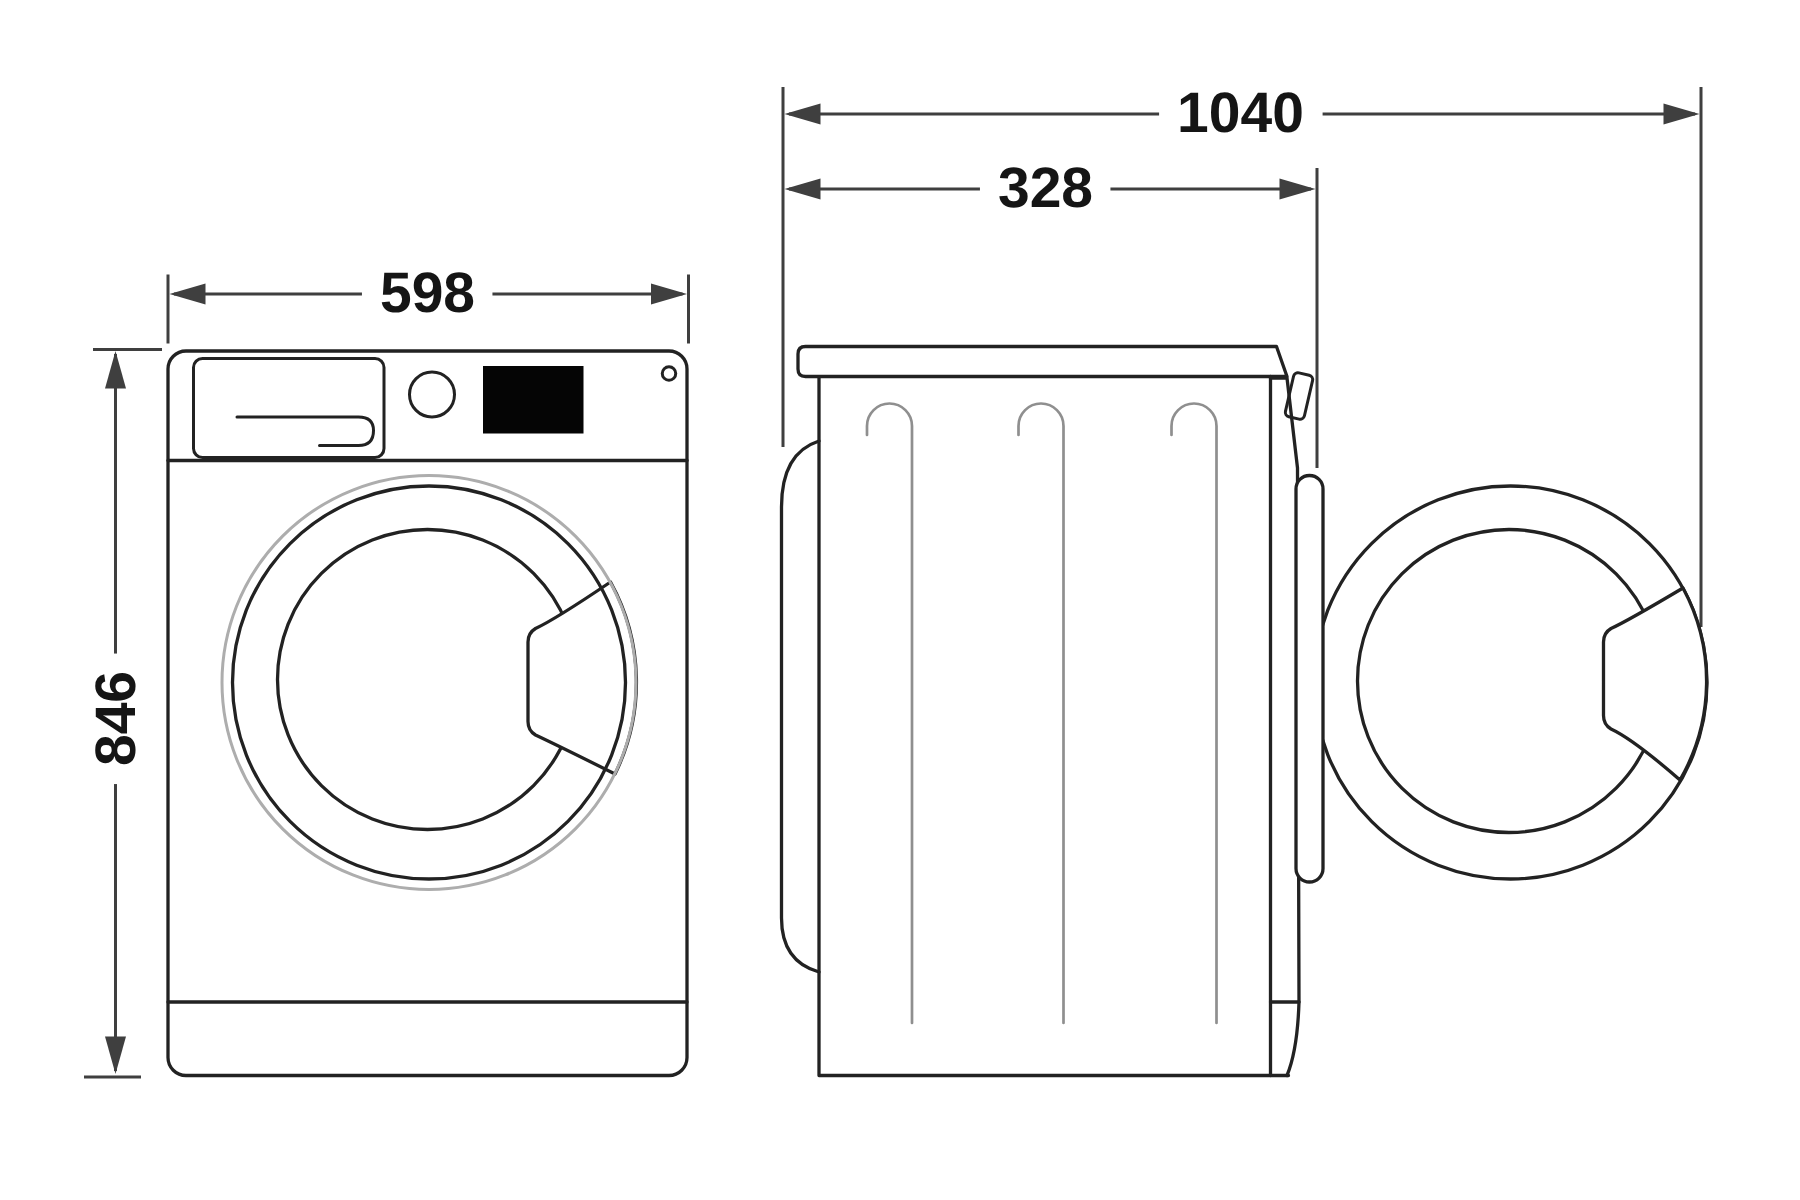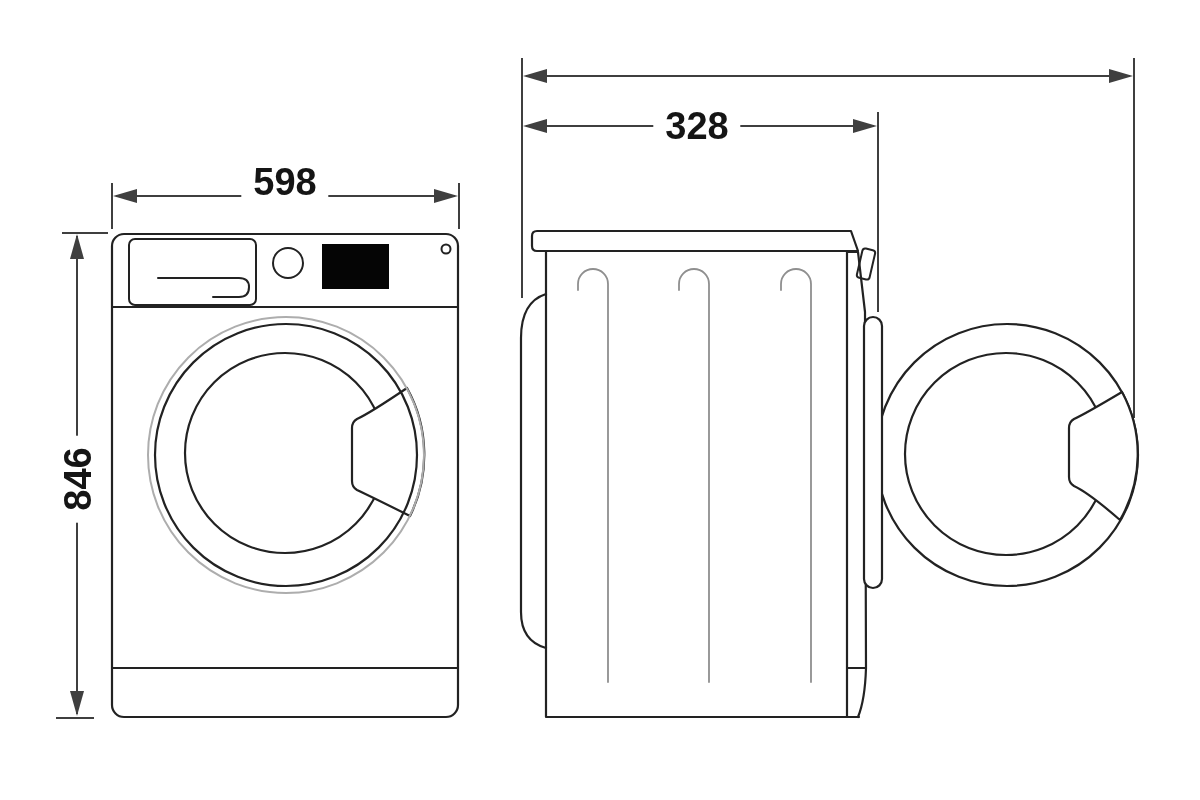--- a/index.html
+++ b/index.html
@@ -102,20 +102,21 @@
       <g>
         <circle cx="1006" cy="454" r="101"></circle>
         <circle cx="1007" cy="455" r="131"></circle>
         <path d="M1122,392 Q1085,414 1074,419 Q1069,422 1069,428 L1069,477 Q1069,483 1074,486 Q1089,493 1120,520 A131,131 0 0 0 1122,392 Z" fill="#ffffff"></path>
       </g>
 
       <rect x="864" y="317" width="18" height="271" rx="9" fill="#ffffff"></rect>
     </g>
   </svg>
 
-  <div class="dim-label" style="left:285px;top:182px;">598</div>
+  <div class="dim-label" style="left:285px;top:196px;">598</div>
 
   <div class="dim-label vertical" style="left:78px;top:479px;">846</div>
 
+  <div class="dim-label" style="left:827px;top:76px;">1040</div>
 
   <div class="dim-label" style="left:697px;top:126px;">328</div>
 
 </div>
 
 </body></html>

